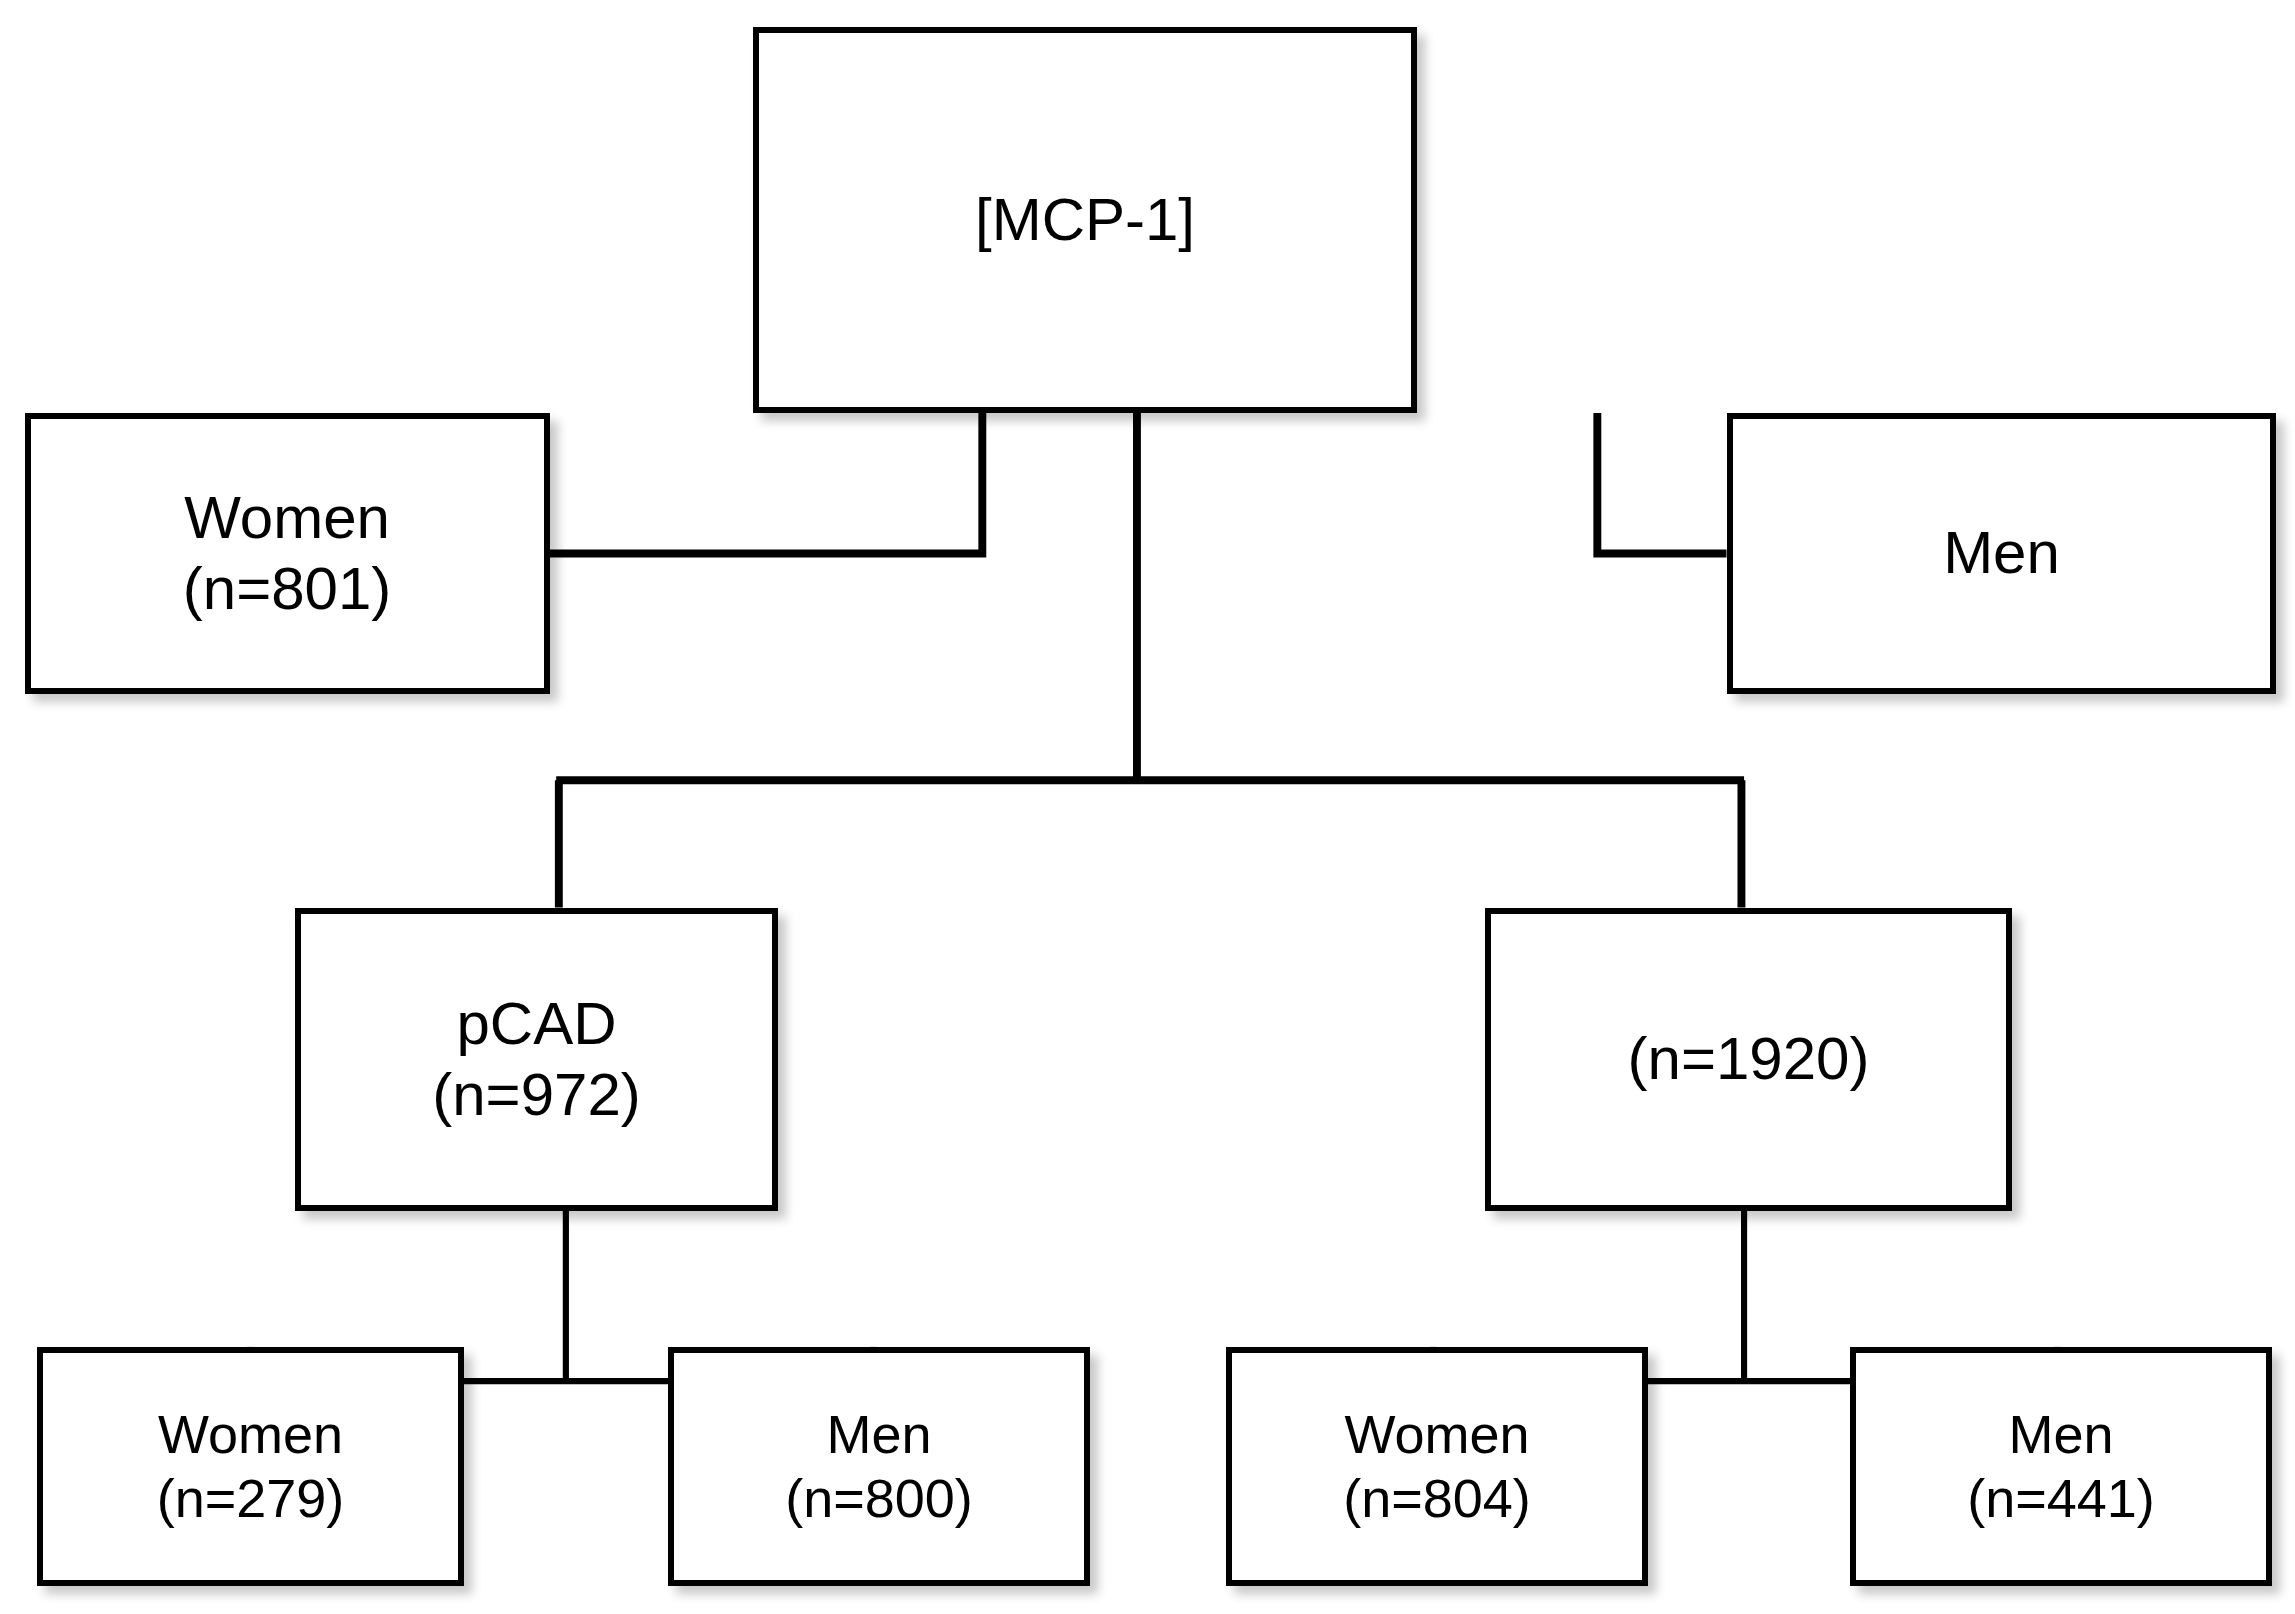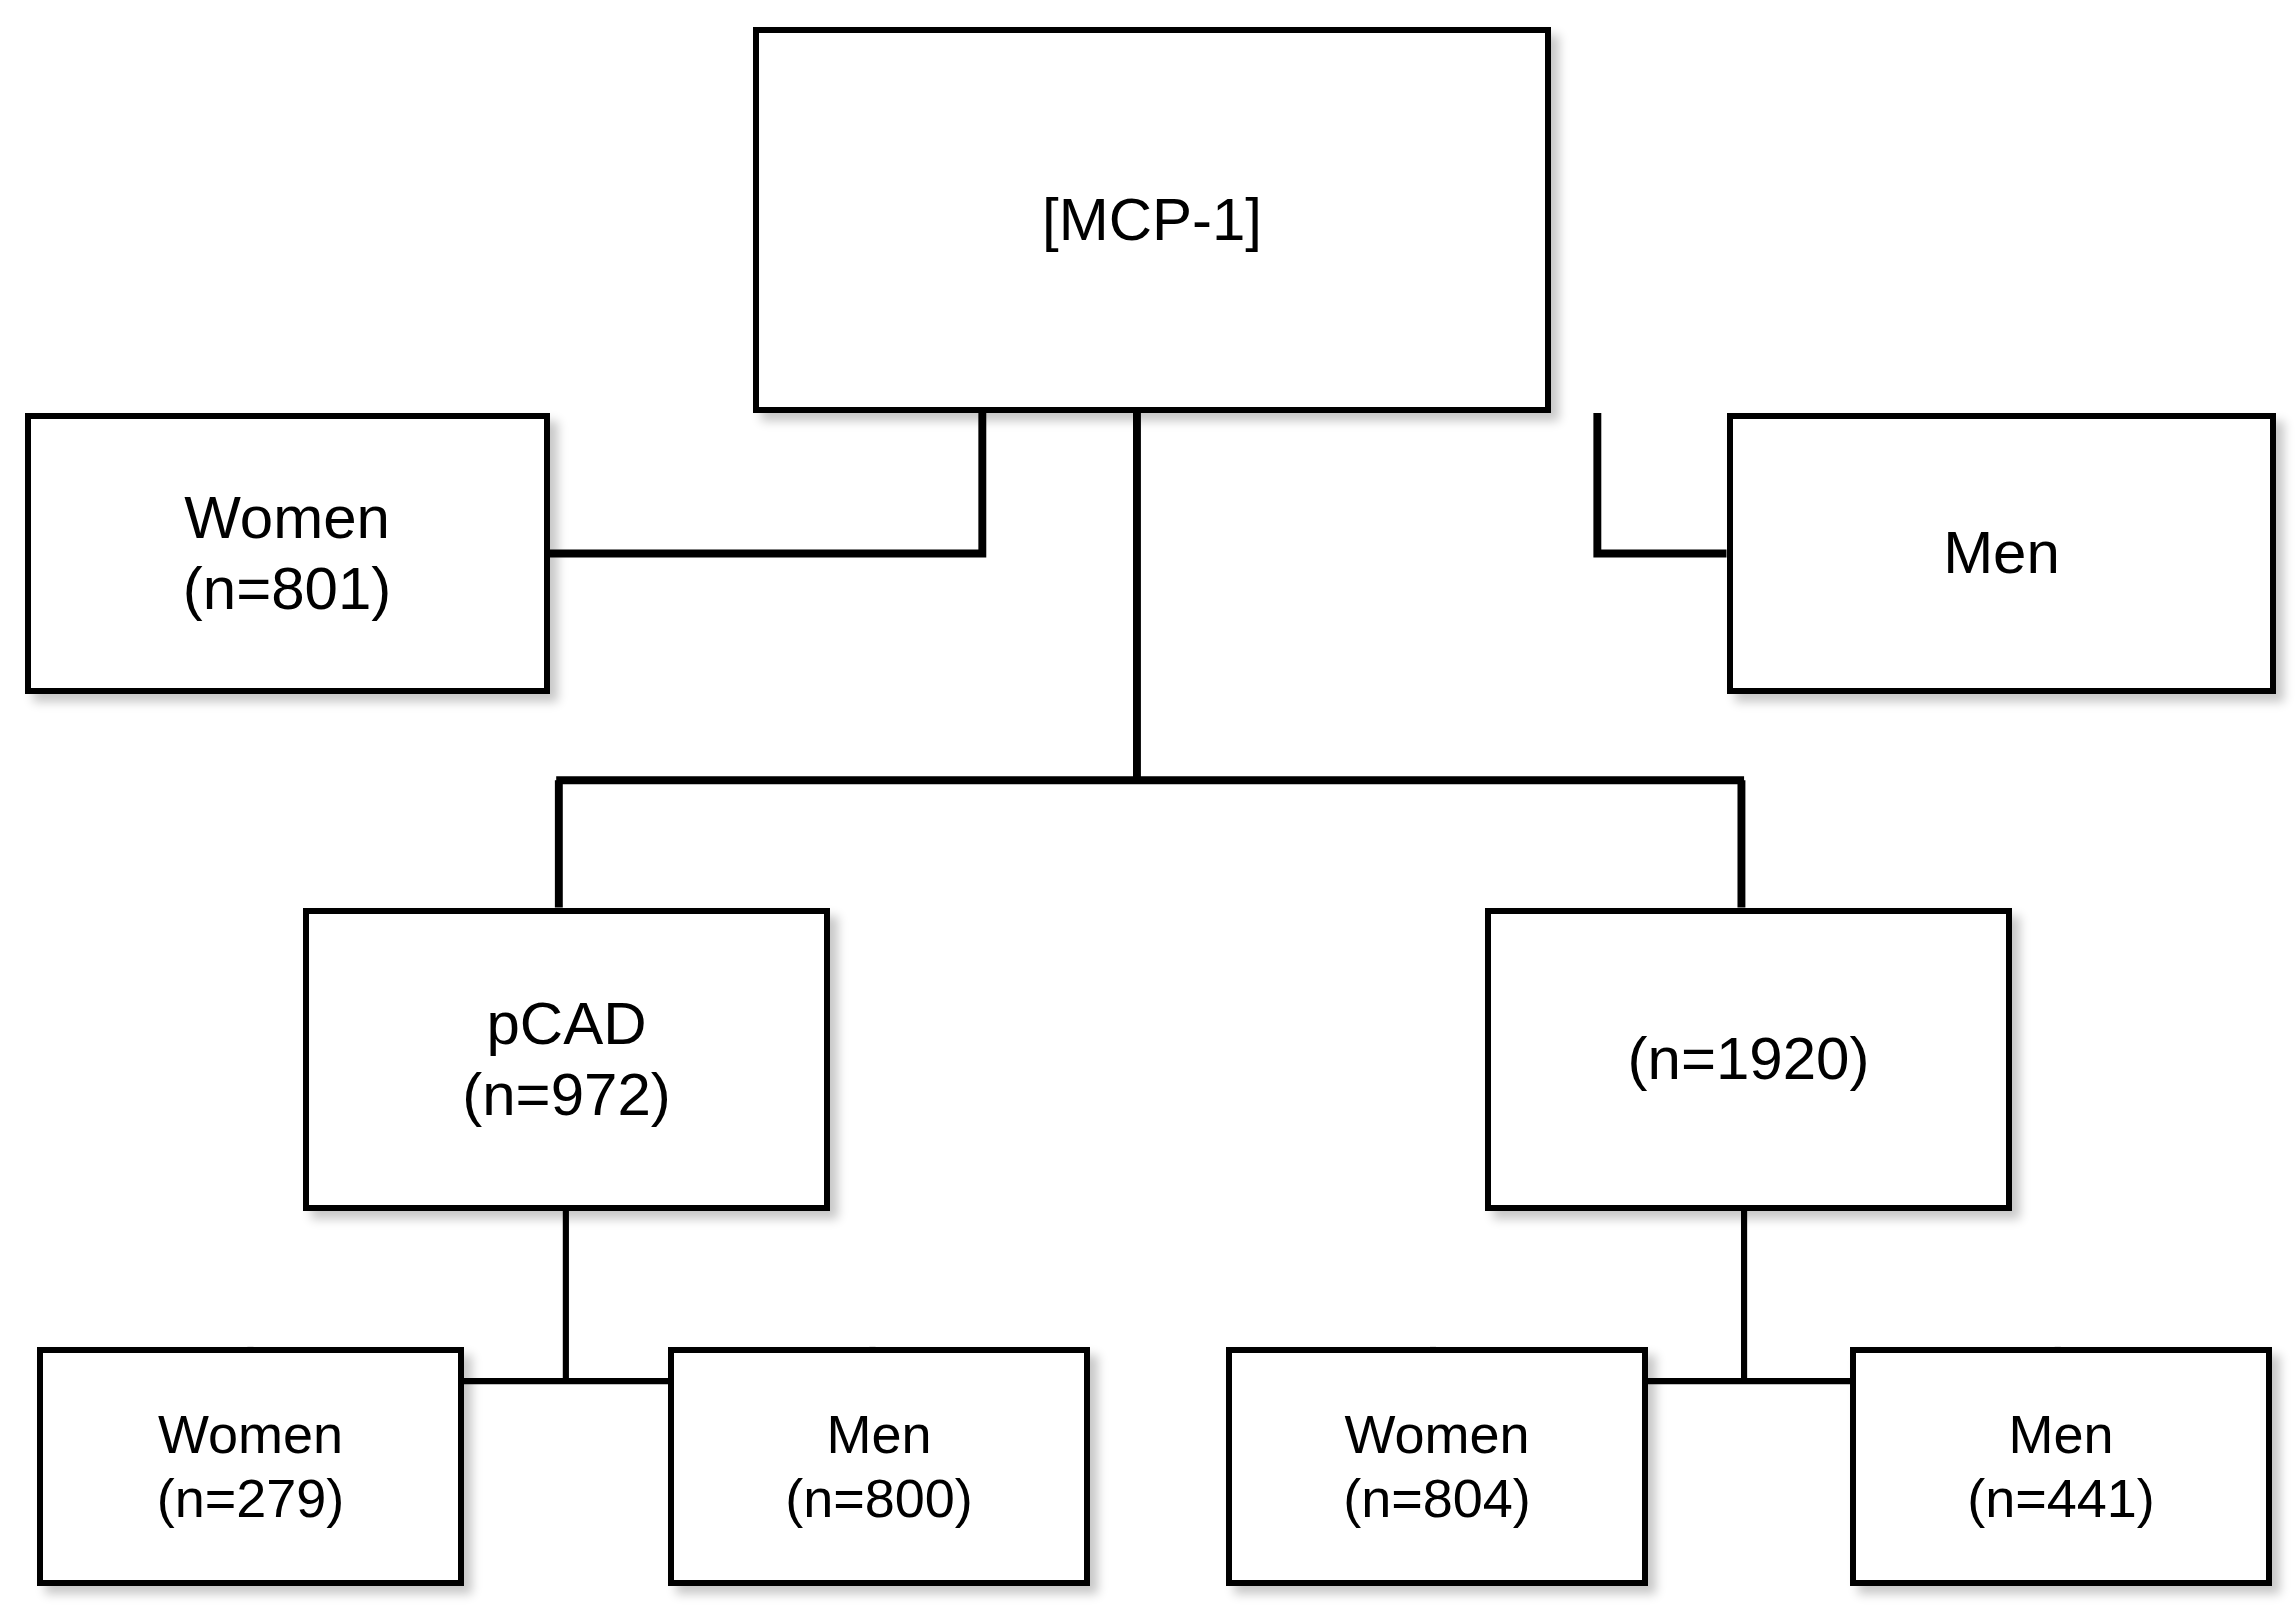--- a/index.html
+++ b/index.html
@@ -43,24 +43,24 @@
     display: block;
     white-space: nowrap;
   }
   
   .node.root     { font-size: 60px; }
   .node.sex      { font-size: 60px; }
   .node.group    { font-size: 60px; }
   .node.leaf     { font-size: 54px; }
 
   
-  #node-root      { left: 753px;  top: 27px;   width: 798px; height: 386px; justify-content: center; }
+  #node-root      { left: 753px;  top: 27px;   width: 664px; height: 386px; justify-content: center; }
   #node-women-all { left: 24.6px;   top: 413px;  width: 525px; height: 281px; }
   #node-men-all   { left: 1727px; top: 413px;  width: 549px; height: 281px; }
-  #node-pcad      { left: 303px;  top: 908px; width: 527px; height: 303px; }
+  #node-pcad      { left: 295px;  top: 908px; width: 483px; height: 303px; }
   #node-controls  { left: 1485px; top: 908px; width: 527px; height: 303px; }
   #node-pcad-women     { left: 37px;   top: 1347px; width: 427px; height: 239px; }
   #node-pcad-men       { left: 668px;  top: 1347px; width: 422px; height: 239px; }
   #node-controls-women { left: 1226px; top: 1347px; width: 422px; height: 239px; }
   #node-controls-men   { left: 1850px; top: 1347px; width: 422px; height: 239px; }
 </style>
 </head>
 <body>
 
 <div id="canvas">

